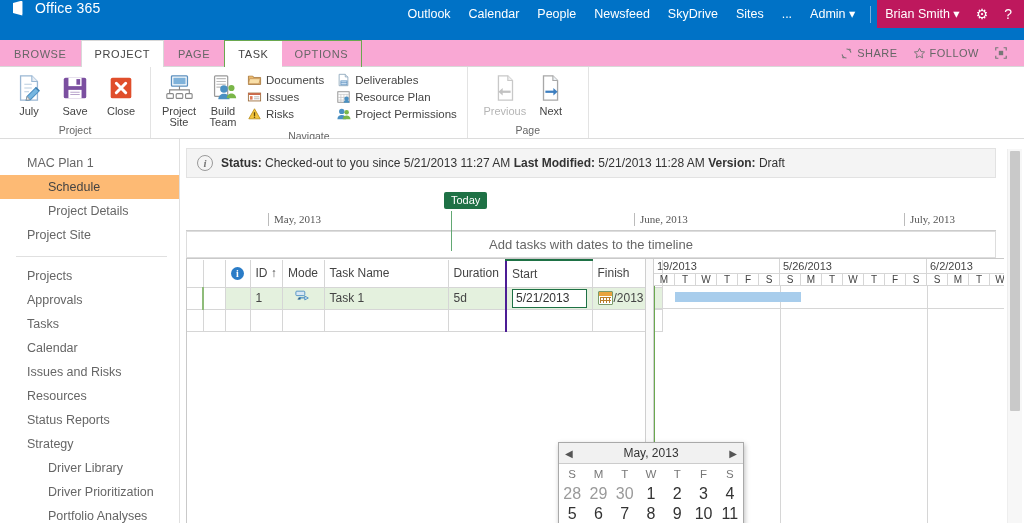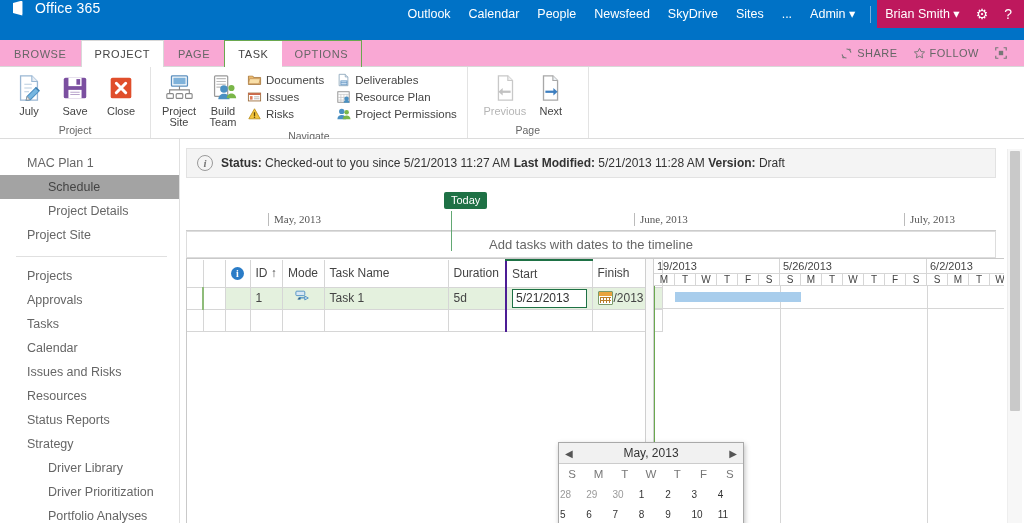--- a/index.html
+++ b/index.html
@@ -126,21 +126,21 @@
   #leftnav {
     width: 180px; flex: none; background: #fff;
     border-right: 1px solid #e0e0e0; padding-top: 12px;
     font-size: 12.5px;
   }
   .nav-item {
     padding: 5px 6px 5px 27px; color: #666; cursor: pointer;
     white-space: nowrap;
   }
   .nav-item.indent { padding-left: 48px; }
-  .nav-item.current { background: #a3a3a3; color: #444; }
+  .nav-item.current { background: #fdba74; color: #444; }
   .nav-sep {
     height: 1px; background: #e0e0e0; margin: 9px 12px 7px 16px;
   }
 
   
   #content {
     flex: 1; position: relative; overflow: hidden;
     background: #fff; padding: 9px 0 0 0;
   }
 
@@ -316,21 +316,21 @@
     padding: 0 6px; font-size: 12px;
   }
   #dp-head .arrow { cursor: pointer; color: #555; font-size: 10px; }
   #dp-title { flex: 1; text-align: center; }
   table.dp { border-collapse: collapse; width: 100%; }
   table.dp th {
     font-weight: normal; color: #777; font-size: 11.5px;
     height: 20px; width: 14.28%;
   }
   table.dp td {
-    height: 20px; font-size: 10px;
+    text-align: center; height: 20px; font-size: 16px;
     color: #333; cursor: pointer;
   }
   table.dp td.other { color: #9a9a9a; }
 </style>
 </head>
 <body>
 
 <div id="suitebar">
   <div id="suite-brand">
     <span id="o365-logo"></span>

